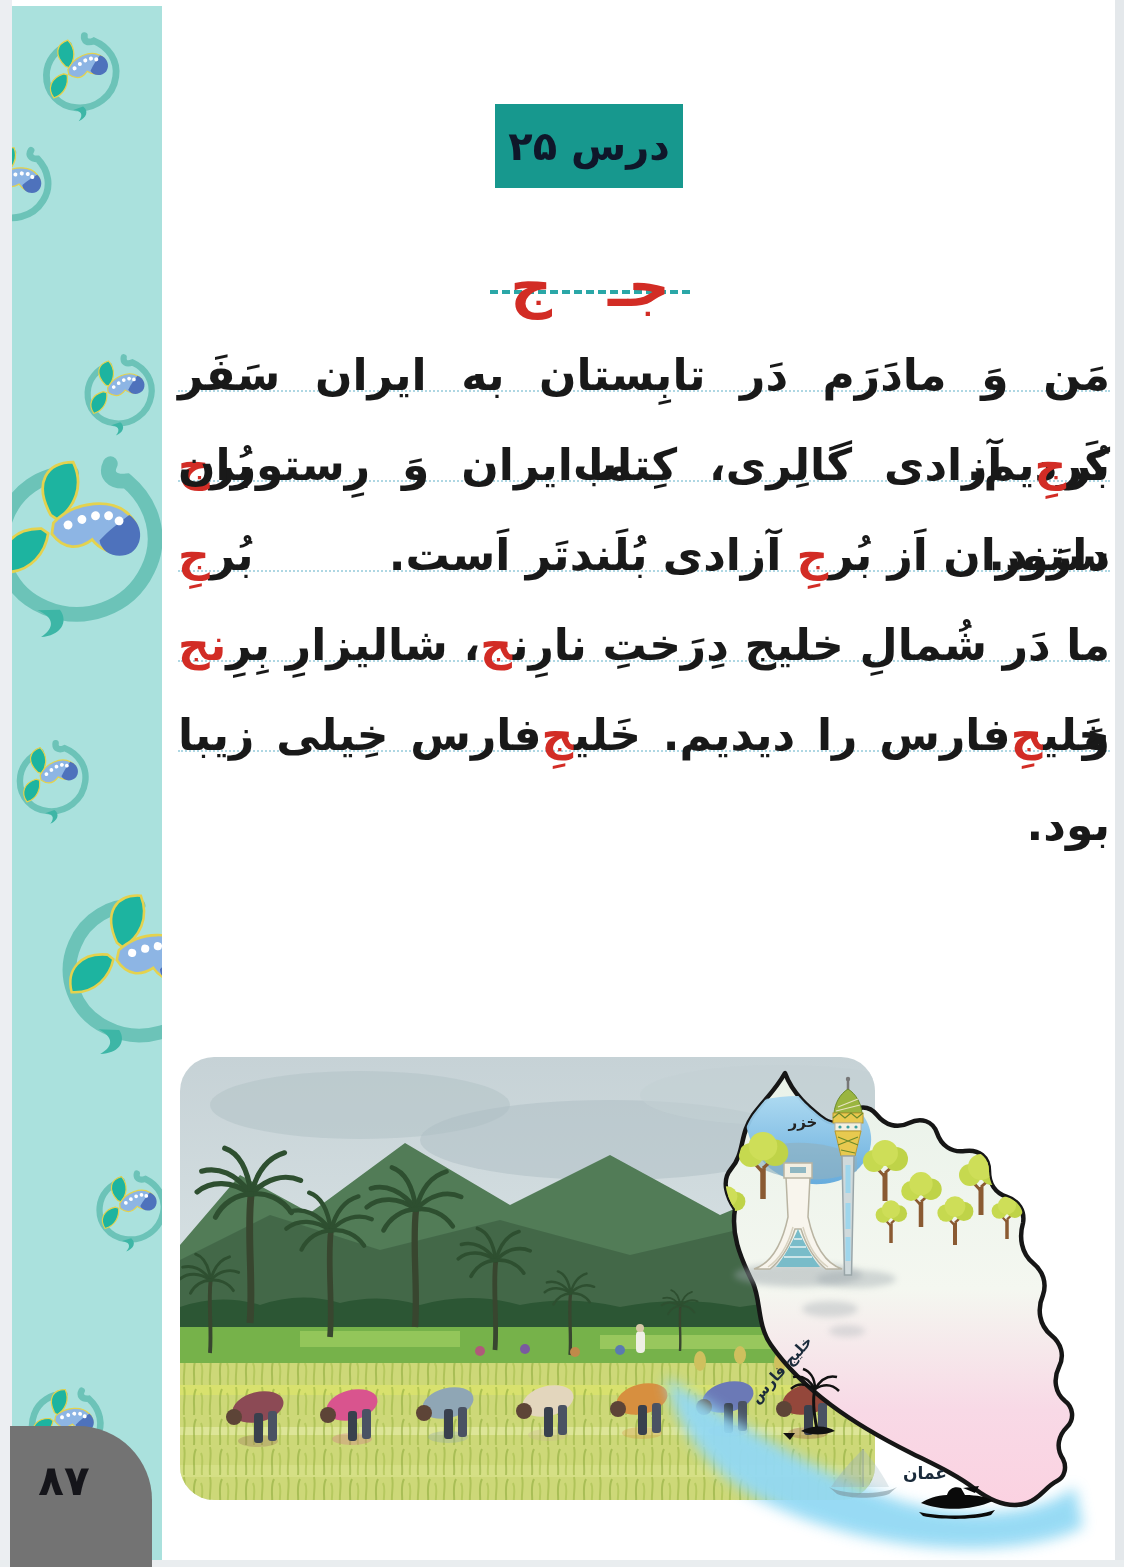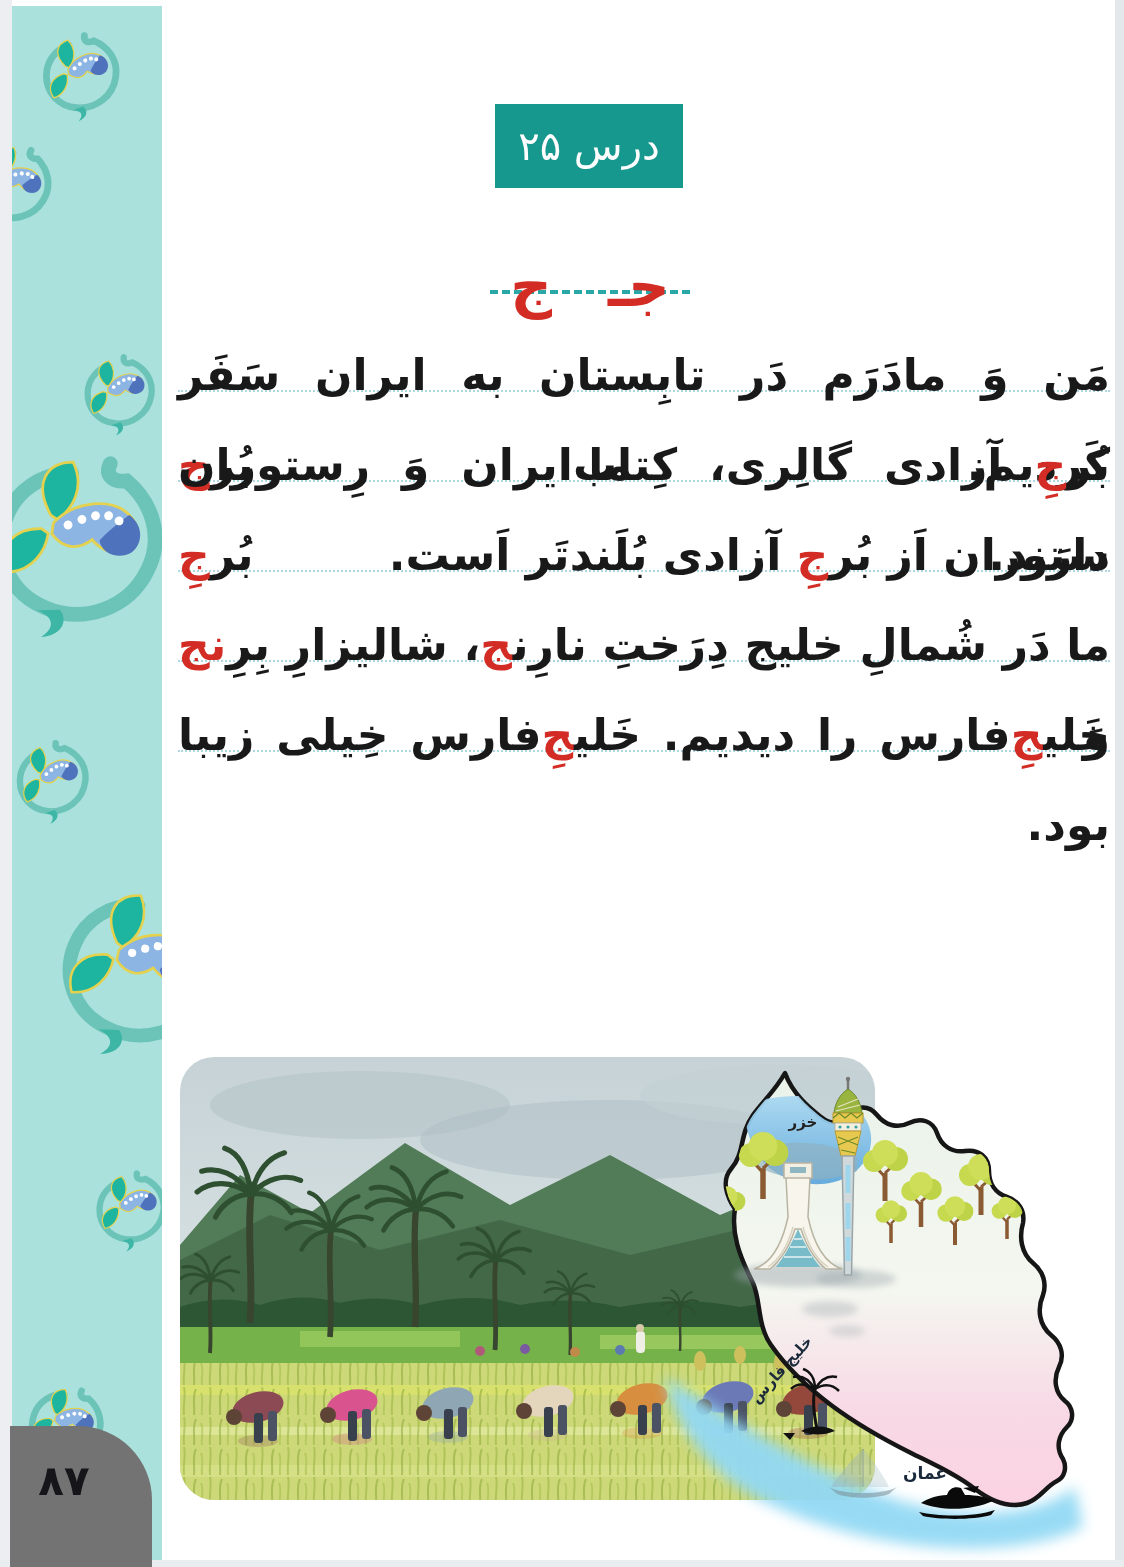--- a/index.html
+++ b/index.html
@@ -14,22 +14,22 @@
   .sidebar{position:absolute;left:12px;top:6px;width:150px;height:1561px;background:#aae1dd;overflow:hidden;z-index:1;}
   .sidebar svg{position:absolute;left:0;top:0;}
 
   
   .pagenum-box{position:absolute;left:10px;top:1426px;width:142px;height:141px;background:#737373;
                border-top-right-radius:74px;z-index:6;}
   .pagenum{margin-top:30px;margin-right:34px;text-align:center;font-size:42px;font-weight:bold;color:#15151a;
            direction:rtl;}
 
   
-  .badge{position:absolute;left:495px;top:104px;width:188px;height:84px;background:#17988e;color:#ffffff;
-         display:flex;align-items:center;justify-content:center;font-size:40px;font-weight:normal;direction:rtl;z-index:2;}
+  .badge{position:absolute;left:495px;top:104px;width:188px;height:84px;background:#17988e;color:#0f172a;
+         display:flex;align-items:center;justify-content:center;font-size:40px;font-weight:bold;direction:rtl;z-index:2;}
 
   
   .title{position:absolute;left:430px;top:238px;width:320px;height:100px;z-index:2;}
   .title .dash{position:absolute;left:60px;right:60px;top:52px;border-top:4px dashed #2aa7a7;}
   .title .letters{position:relative;display:flex;direction:rtl;justify-content:center;align-items:center;
                   gap:56px;height:96px;font-size:58px;font-weight:bold;color:#d22c25;z-index:1;}
 
   
   .text-block{position:absolute;left:178px;top:330px;width:932px;direction:rtl;z-index:2;}
   .line{position:relative;height:90px;line-height:90px;font-size:44px;font-weight:700;color:#191919;}

